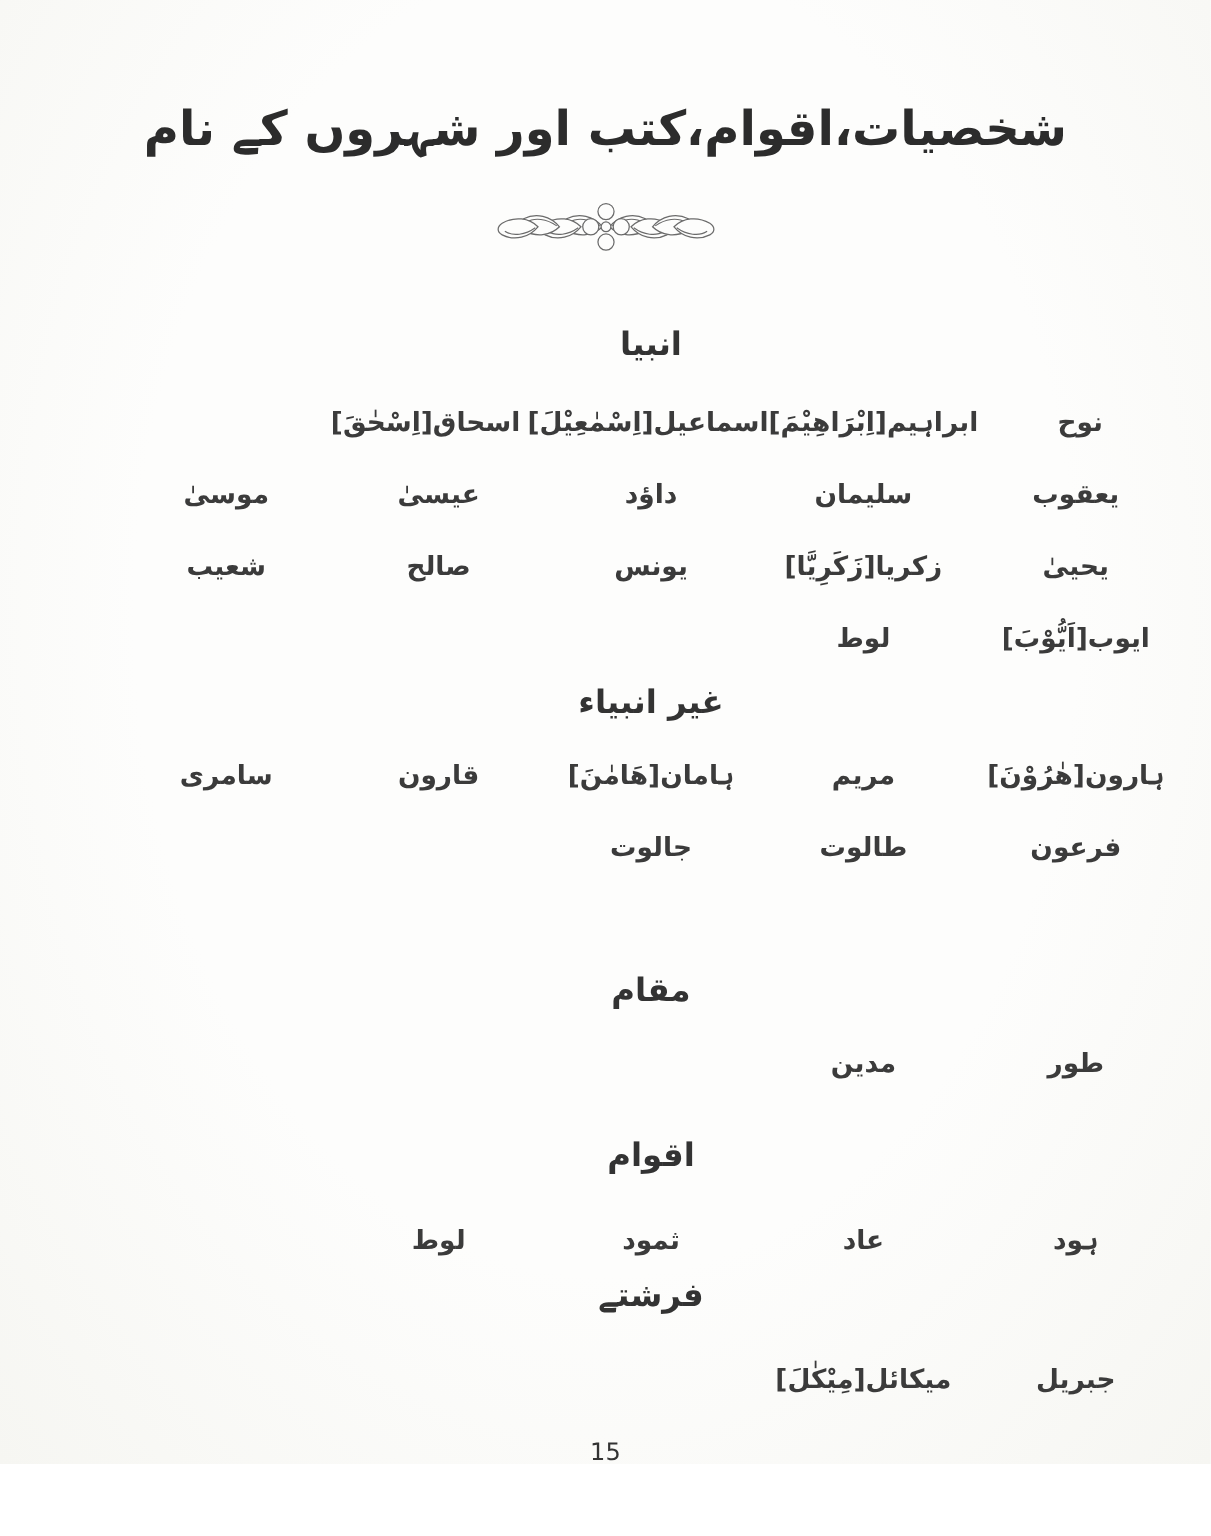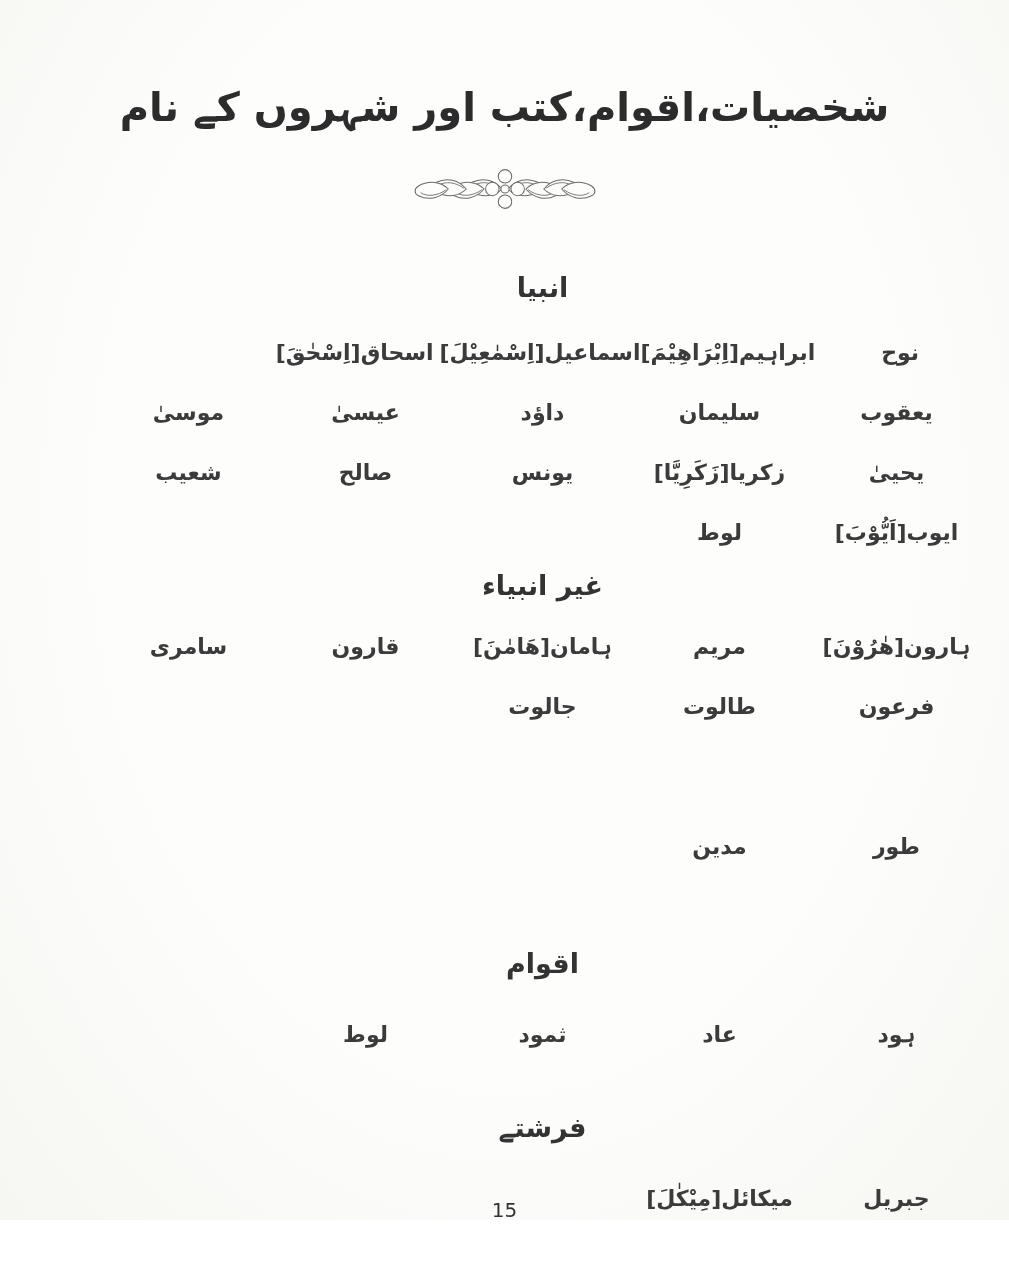--- a/index.html
+++ b/index.html
@@ -16,21 +16,21 @@
     position:absolute; top:84px; left:0; right:0;
     text-align:center; direction:rtl;
     font-size:40px; font-weight:bold; color:#2c2c2c;
     letter-spacing:0.5px;
   }
   .ornament-top {
     position:absolute; top:166px; left:50%; transform:translateX(-50%);
     width:182px; height:46px;
   }
   .section { position:absolute; left:100px; right:24px; }
-  .s1 { top:268px; } .s2 { top:566px; } .s3 { top:806px; } .s4 { top:944px; } .s5 { top:1108px; }
+  .s1 { top:268px; } .s2 { top:566px; } .s3 { top:806px; } .s4 { top:944px; } .s5 { top:1060px; }
   .heading {
     direction:rtl; text-align:center;
     font-size:27px; font-weight:bold; color:#333333;
     line-height:40px;
   }
   .rows { margin-top:26px; }
   .s1 .rows { margin-top:30px; }
   .s4 .rows, .s5 .rows { margin-top:36px; }
   .row {
     display:grid; grid-template-columns:repeat(5,1fr);
@@ -133,20 +133,21 @@
         <div class="cell">فرعون</div>
         <div class="cell">طالوت</div>
         <div class="cell">جالوت</div>
         <div class="cell"></div>
         <div class="cell"></div>
       </div>
     </div>
   </div>
 
   <div class="section s3">
+    <div class="heading">مقام</div>
     <div class="rows">
       <div class="row">
         <div class="cell">طور</div>
         <div class="cell">مدین</div>
         <div class="cell"></div>
         <div class="cell"></div>
       </div>
     </div>
   </div>
 

